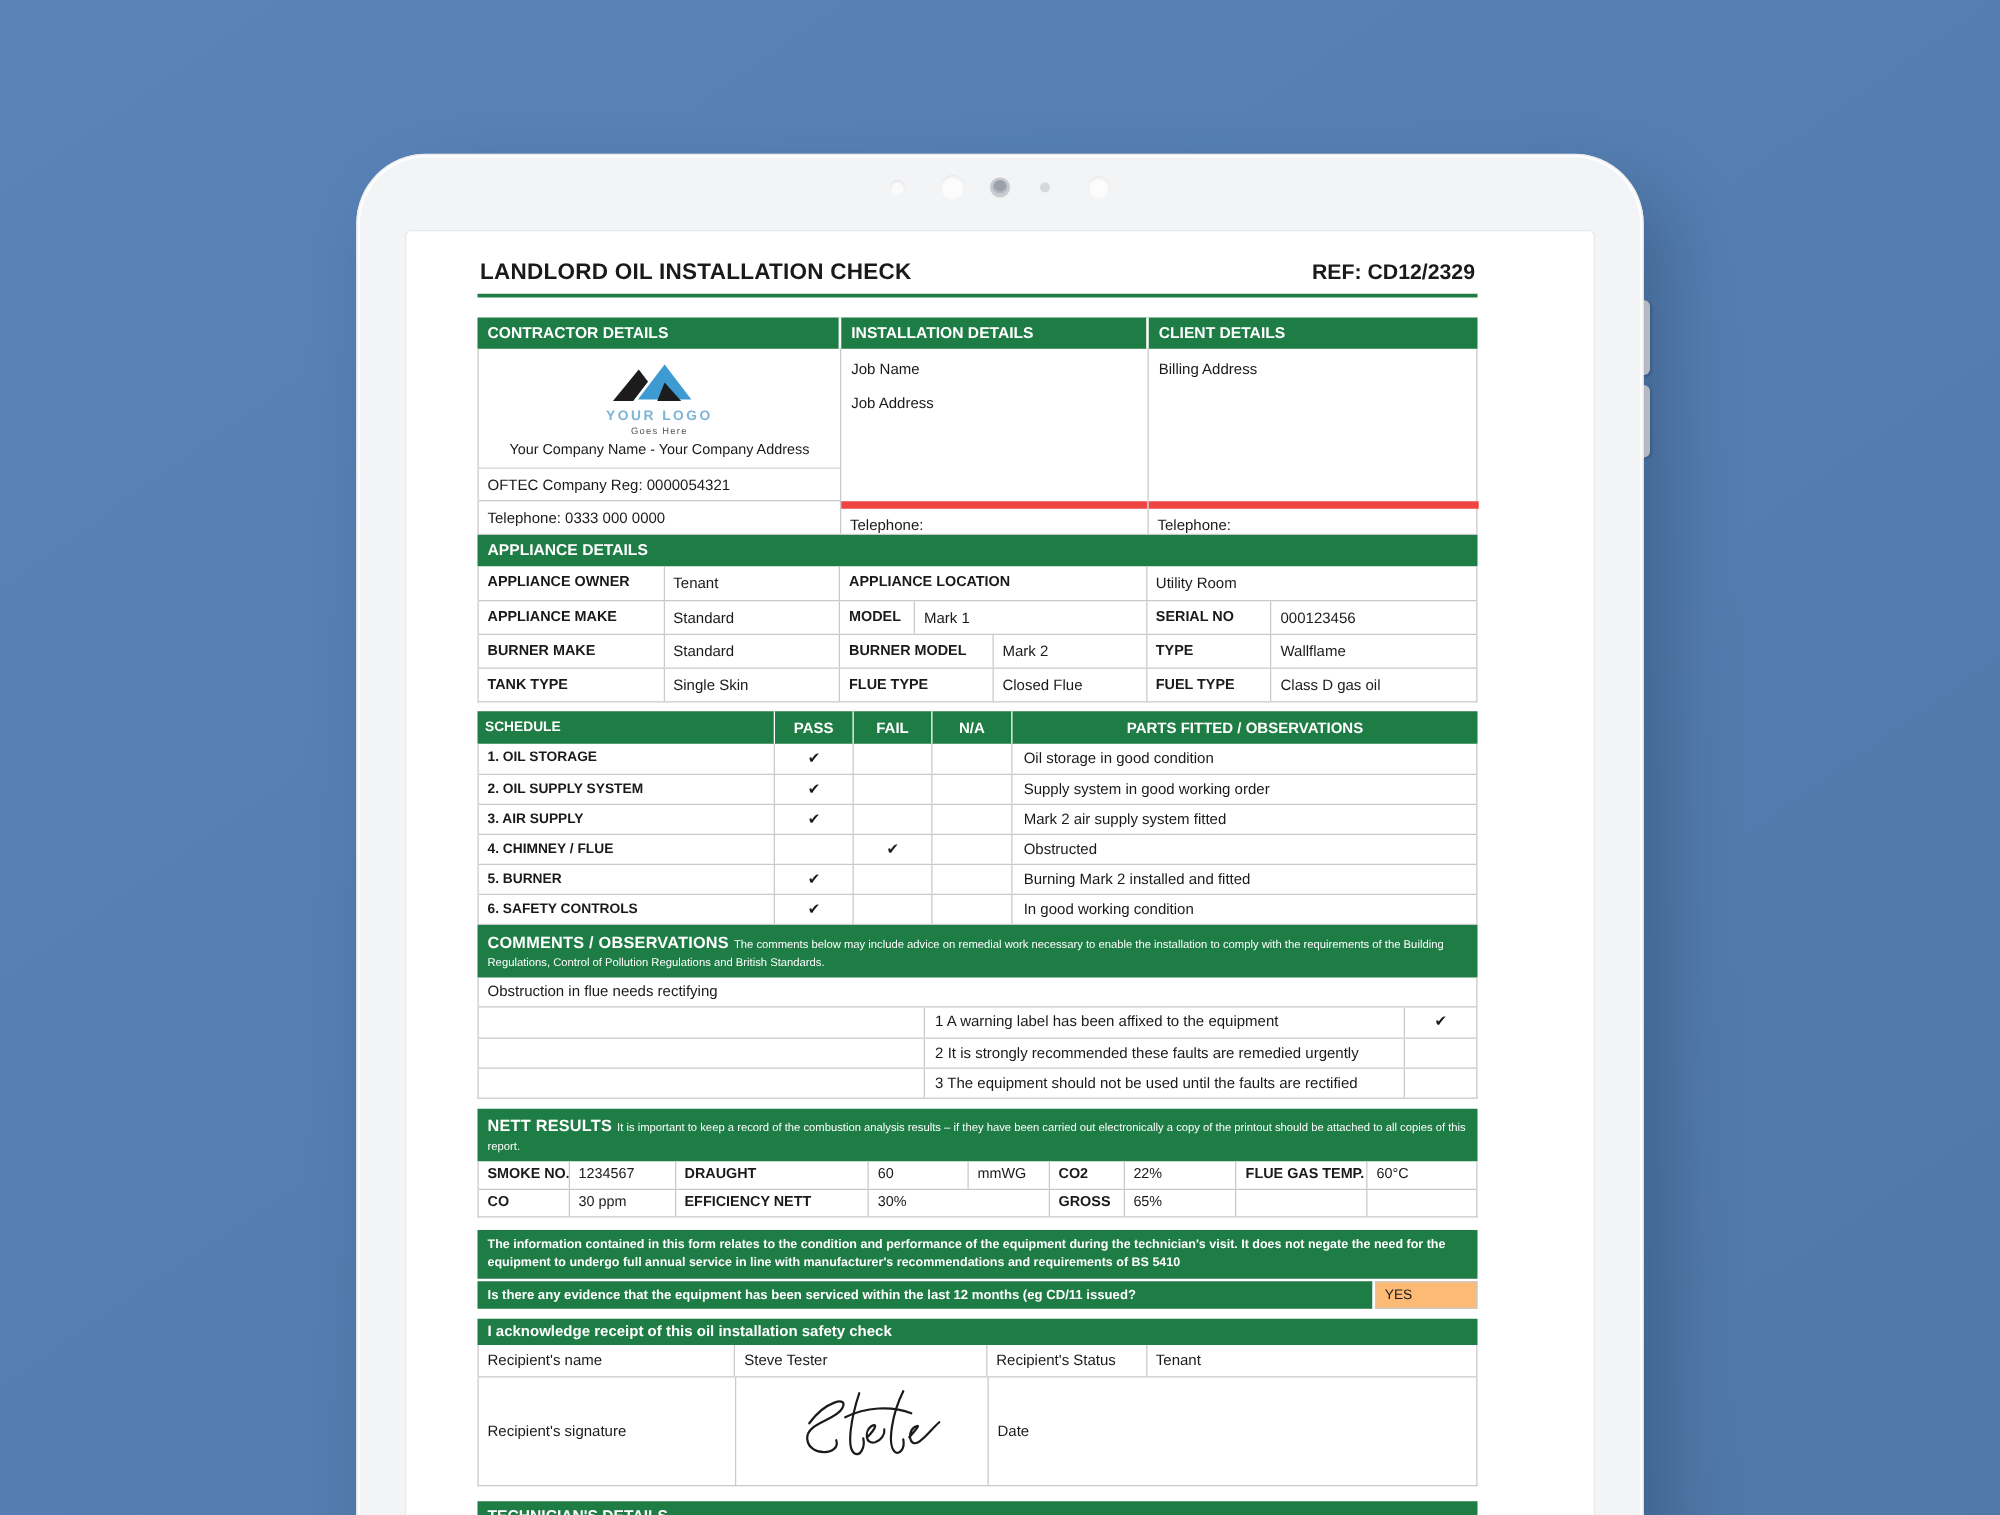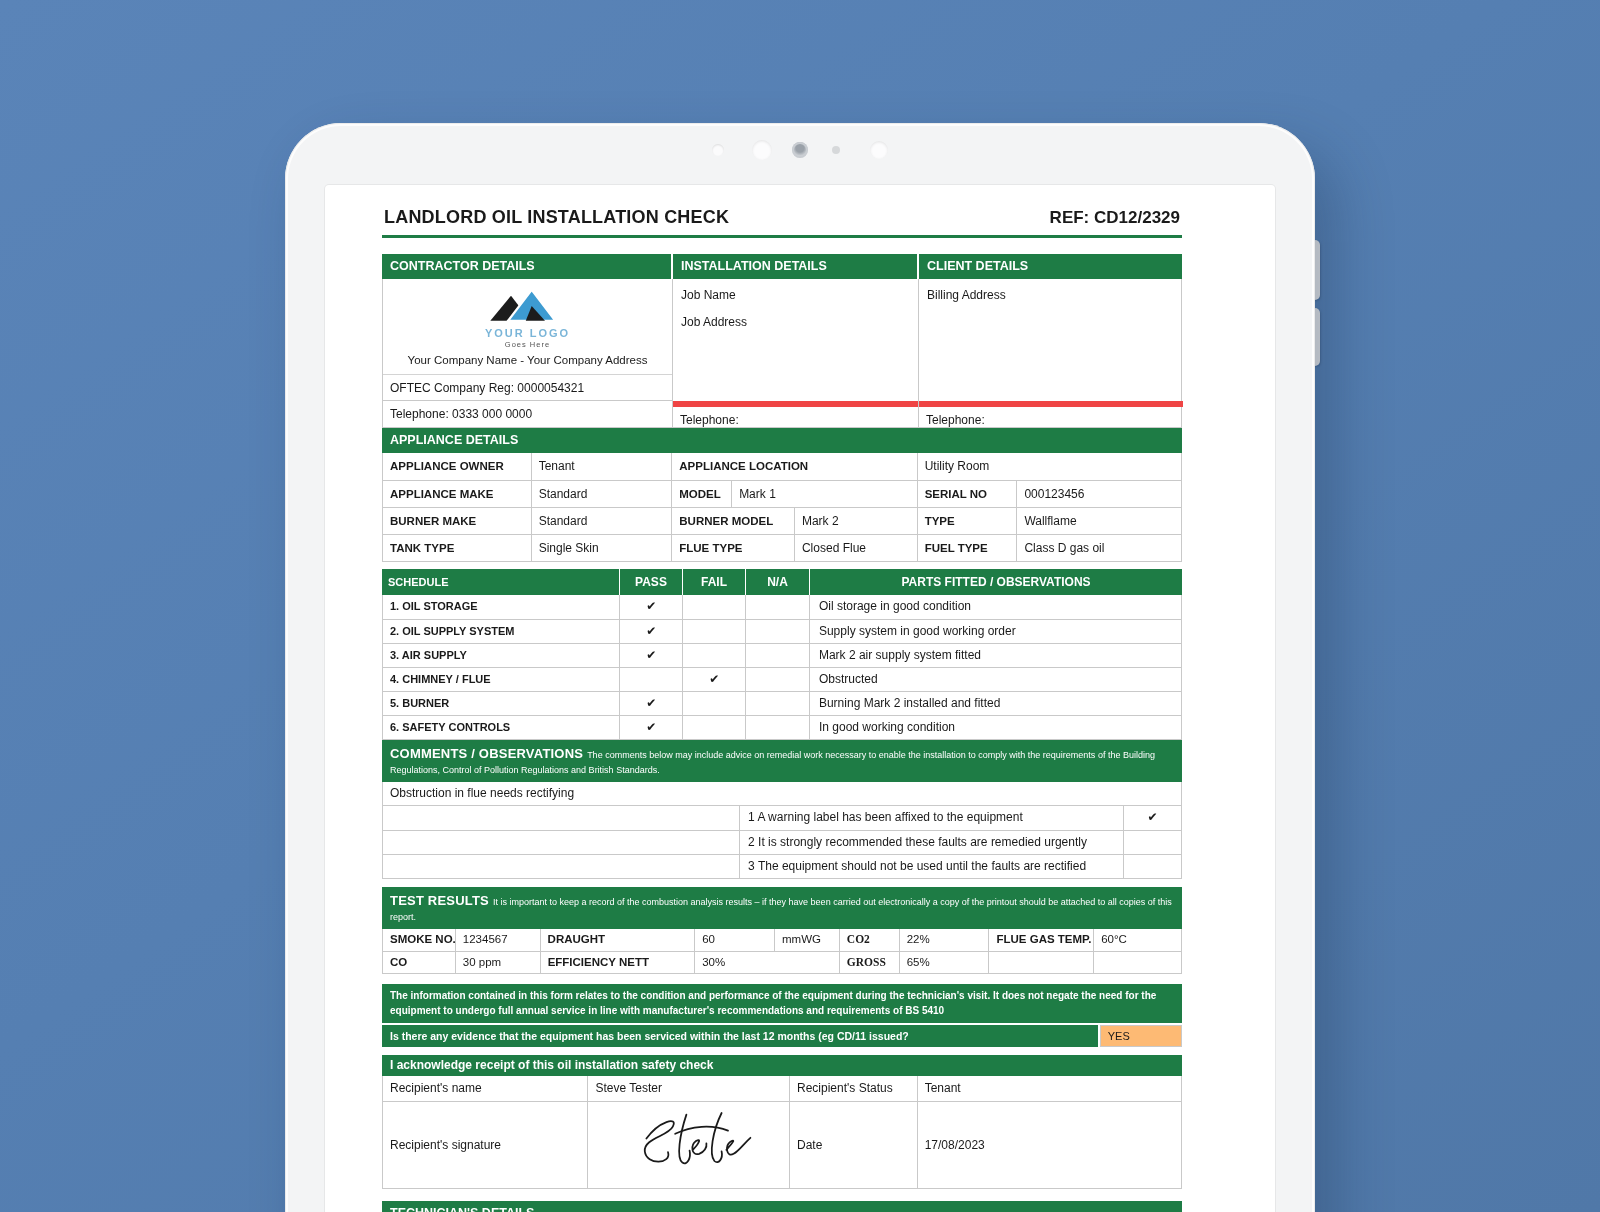--- a/index.html
+++ b/index.html
@@ -99,21 +99,21 @@
   .adv-chk{ width:58px; border-left:1px solid #c9c9c9; text-align:center; }
 
   
   .tr-wrap{ margin-top:8px; }
   .tr-table{ border:1px solid #c9c9c9; border-top:none; }
   .tr-row{ display:flex; height:22px; line-height:21px; font-size:11.5px; }
   .tr-row + .tr-row{ border-top:1px solid #c9c9c9; }
   .tr-row > div{ padding-left:7px; white-space:nowrap; overflow:hidden; }
   .tr-row > div + div{ border-left:1px solid #c9c9c9; }
   .t72{width:72px;} .t85{width:85px;} .t155{width:155px;} .t80{width:80px;}
-  .t65{width:65px;} .t60{width:60px;font-family:Liberation Serif, serif;} .t90{width:90px;} .t105{width:105px;}
+  .t65{width:65px;} .t60{width:60px;} .t90{width:90px;} .t105{width:105px;}
   .t88{width:88px;} .t145{width:145px;}
 
   
   .notice{ margin-top:10px; padding:4px 8px; font-size:10px; font-weight:bold; line-height:1.55; }
   .question-row{ display:flex; margin-top:2px; }
   .q-green{ width:733px; height:22px; line-height:22px; padding-left:8px; font-size:10.5px; font-weight:bold; }
   .q-gap{ width:2px; background:#fff; }
   .q-answer{ width:84px; height:22px; line-height:21px; border:1px solid #c9c9c9; padding-left:7px;
              font-size:11px; background:#fdba74; color:#1a1a1a; }
 
@@ -292,21 +292,21 @@
           </div>
           <div class="adv-row">
             <div class="adv-blank"></div>
             <div class="adv-text">3 The equipment should not be used until the faults are rectified</div>
             <div class="adv-chk chk"></div>
           </div>
         </div>
 
         <div class="tr-wrap">
           <div class="note-bar green">
-            <b>TEST RESULTS</b><span>It is important to keep a record of the combustion analysis results – if they have been carried out electronically a copy of the printout should be attached to all copies of this report.</span>
+            <b>NETT RESULTS</b><span>It is important to keep a record of the combustion analysis results – if they have been carried out electronically a copy of the printout should be attached to all copies of this report.</span>
           </div>
           <div class="tr-table">
             <div class="tr-row">
               <div class="lab t72">SMOKE NO.</div>
               <div class="t85">1234567</div>
               <div class="lab t155">DRAUGHT</div>
               <div class="t80">60</div>
               <div class="t65">mmWG</div>
               <div class="lab t60">CO2</div>
               <div class="t90">22%</div>
@@ -347,21 +347,20 @@
               <svg width="150" height="80" viewBox="0 0 170 100" fill="none" stroke="#1a1a1a" stroke-width="2.2" stroke-linecap="round">
                 <path d="M 28 42 C 44 20, 68 14, 61 27 C 55 39, 24 42, 26 58 C 28 76, 60 74, 55 59"></path>
                 <path d="M 78 12 C 70 36, 65 66, 73 72 C 79 76, 84 66, 82 57"></path>
                 <path d="M 86 56 C 94 48, 97 41, 90 45 C 83 50, 84 64, 94 61 C 100 59, 104 53, 103 48"></path>
                 <path d="M 122 10 C 111 32, 106 62, 113 70 C 118 75, 124 67, 122 58"></path>
                 <path d="M 64 36 C 84 26, 110 24, 130 32"></path>
                 <path d="M 128 56 C 136 47, 140 42, 133 46 C 126 51, 128 66, 137 61 C 144 57, 150 48, 158 41"></path>
               </svg>
             </div>
             <div class="a128 v-center">Date</div>
-            <div class="a265 v-center">17/08/2023</div>
           </div>
         </div>
 
         <div class="bar green tech-bar">TECHNICIAN'S DETAILS</div>
 
       </div>
     </div>
   </div>
 </div>
 

